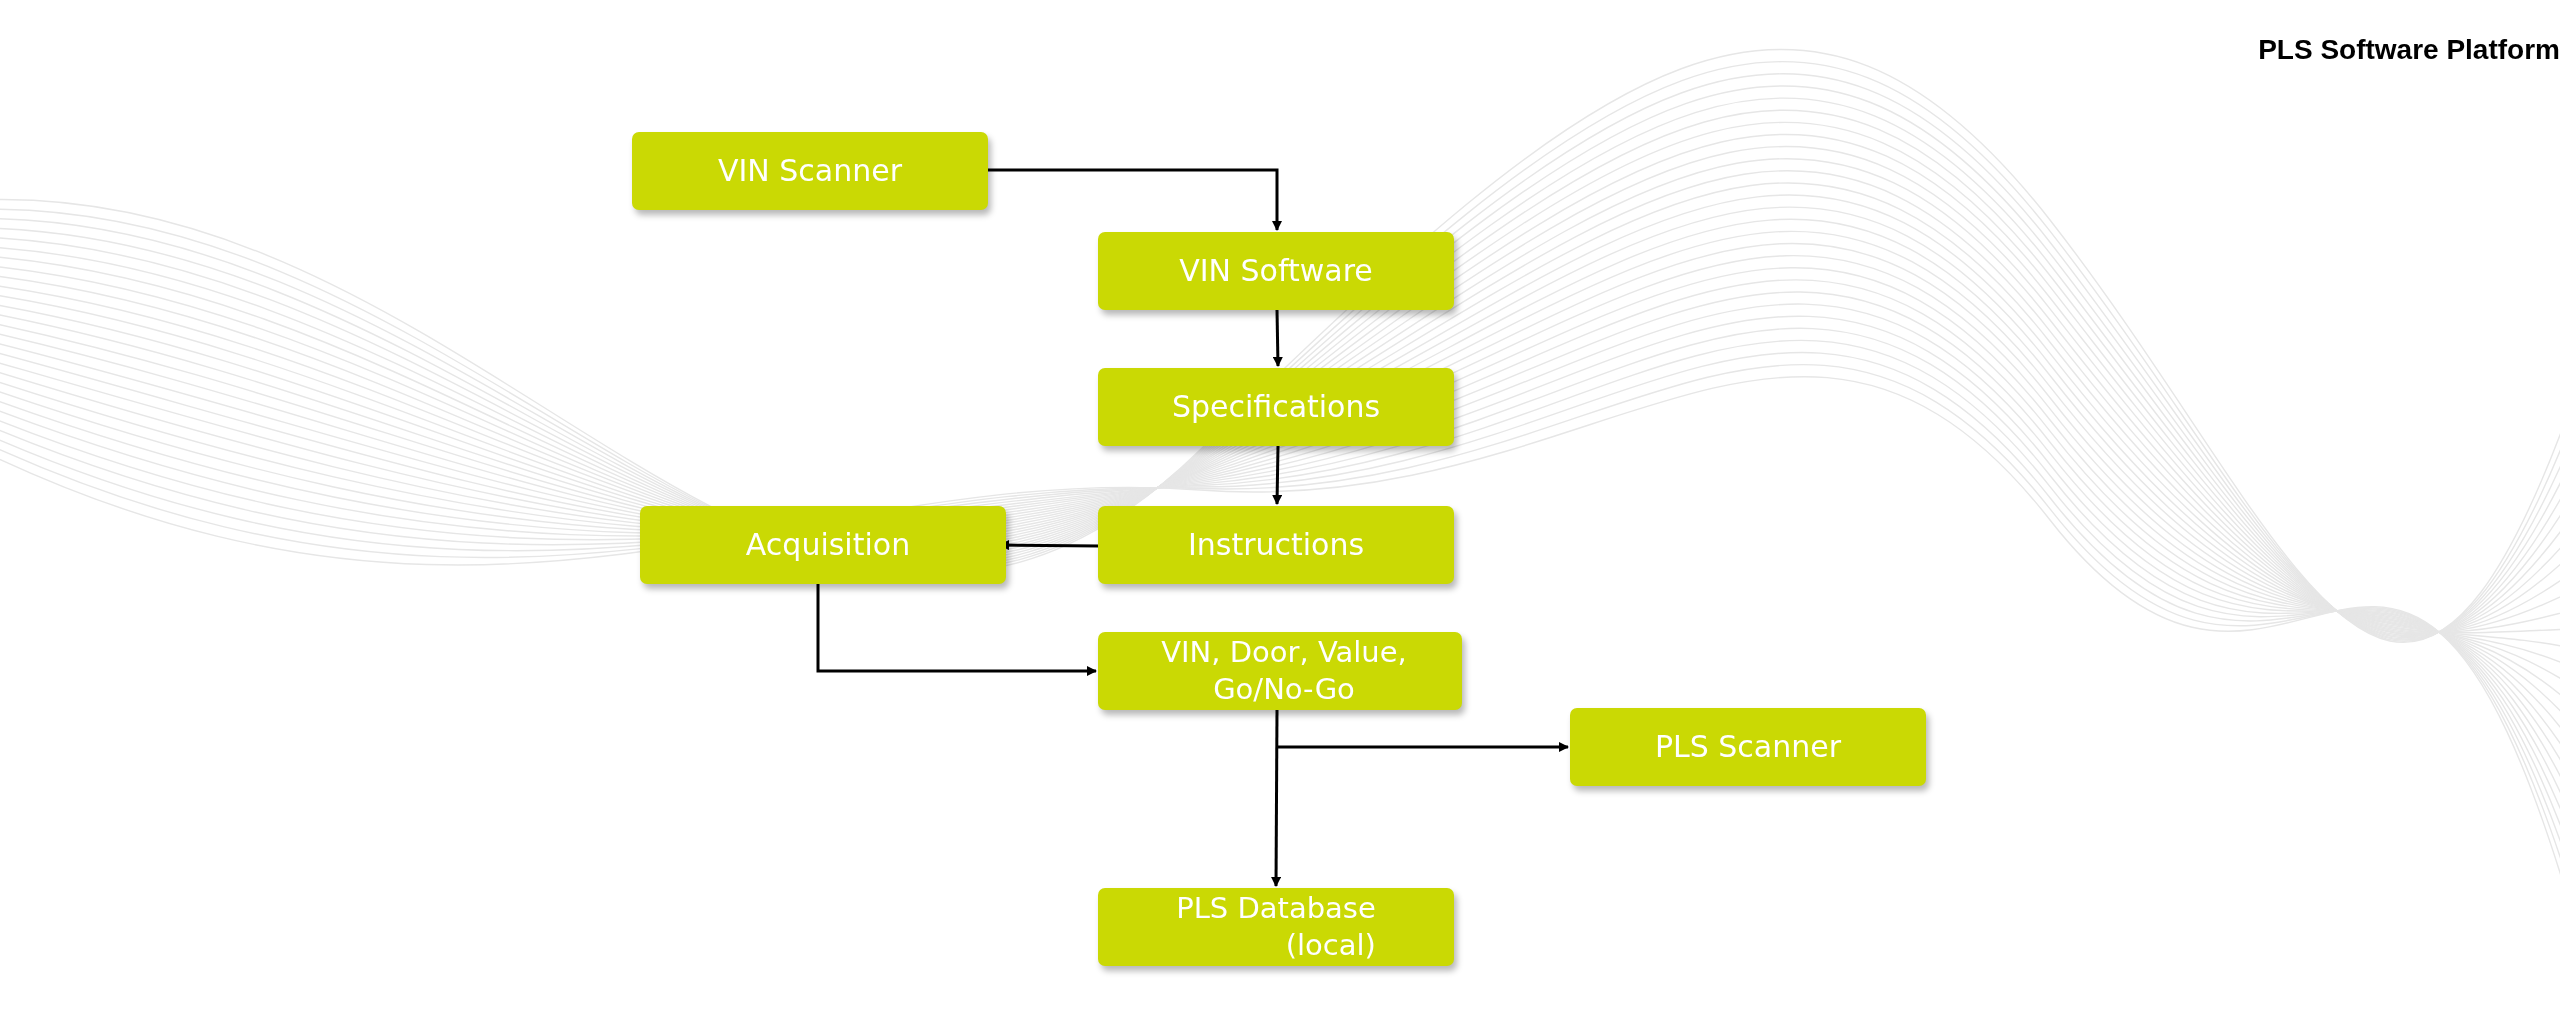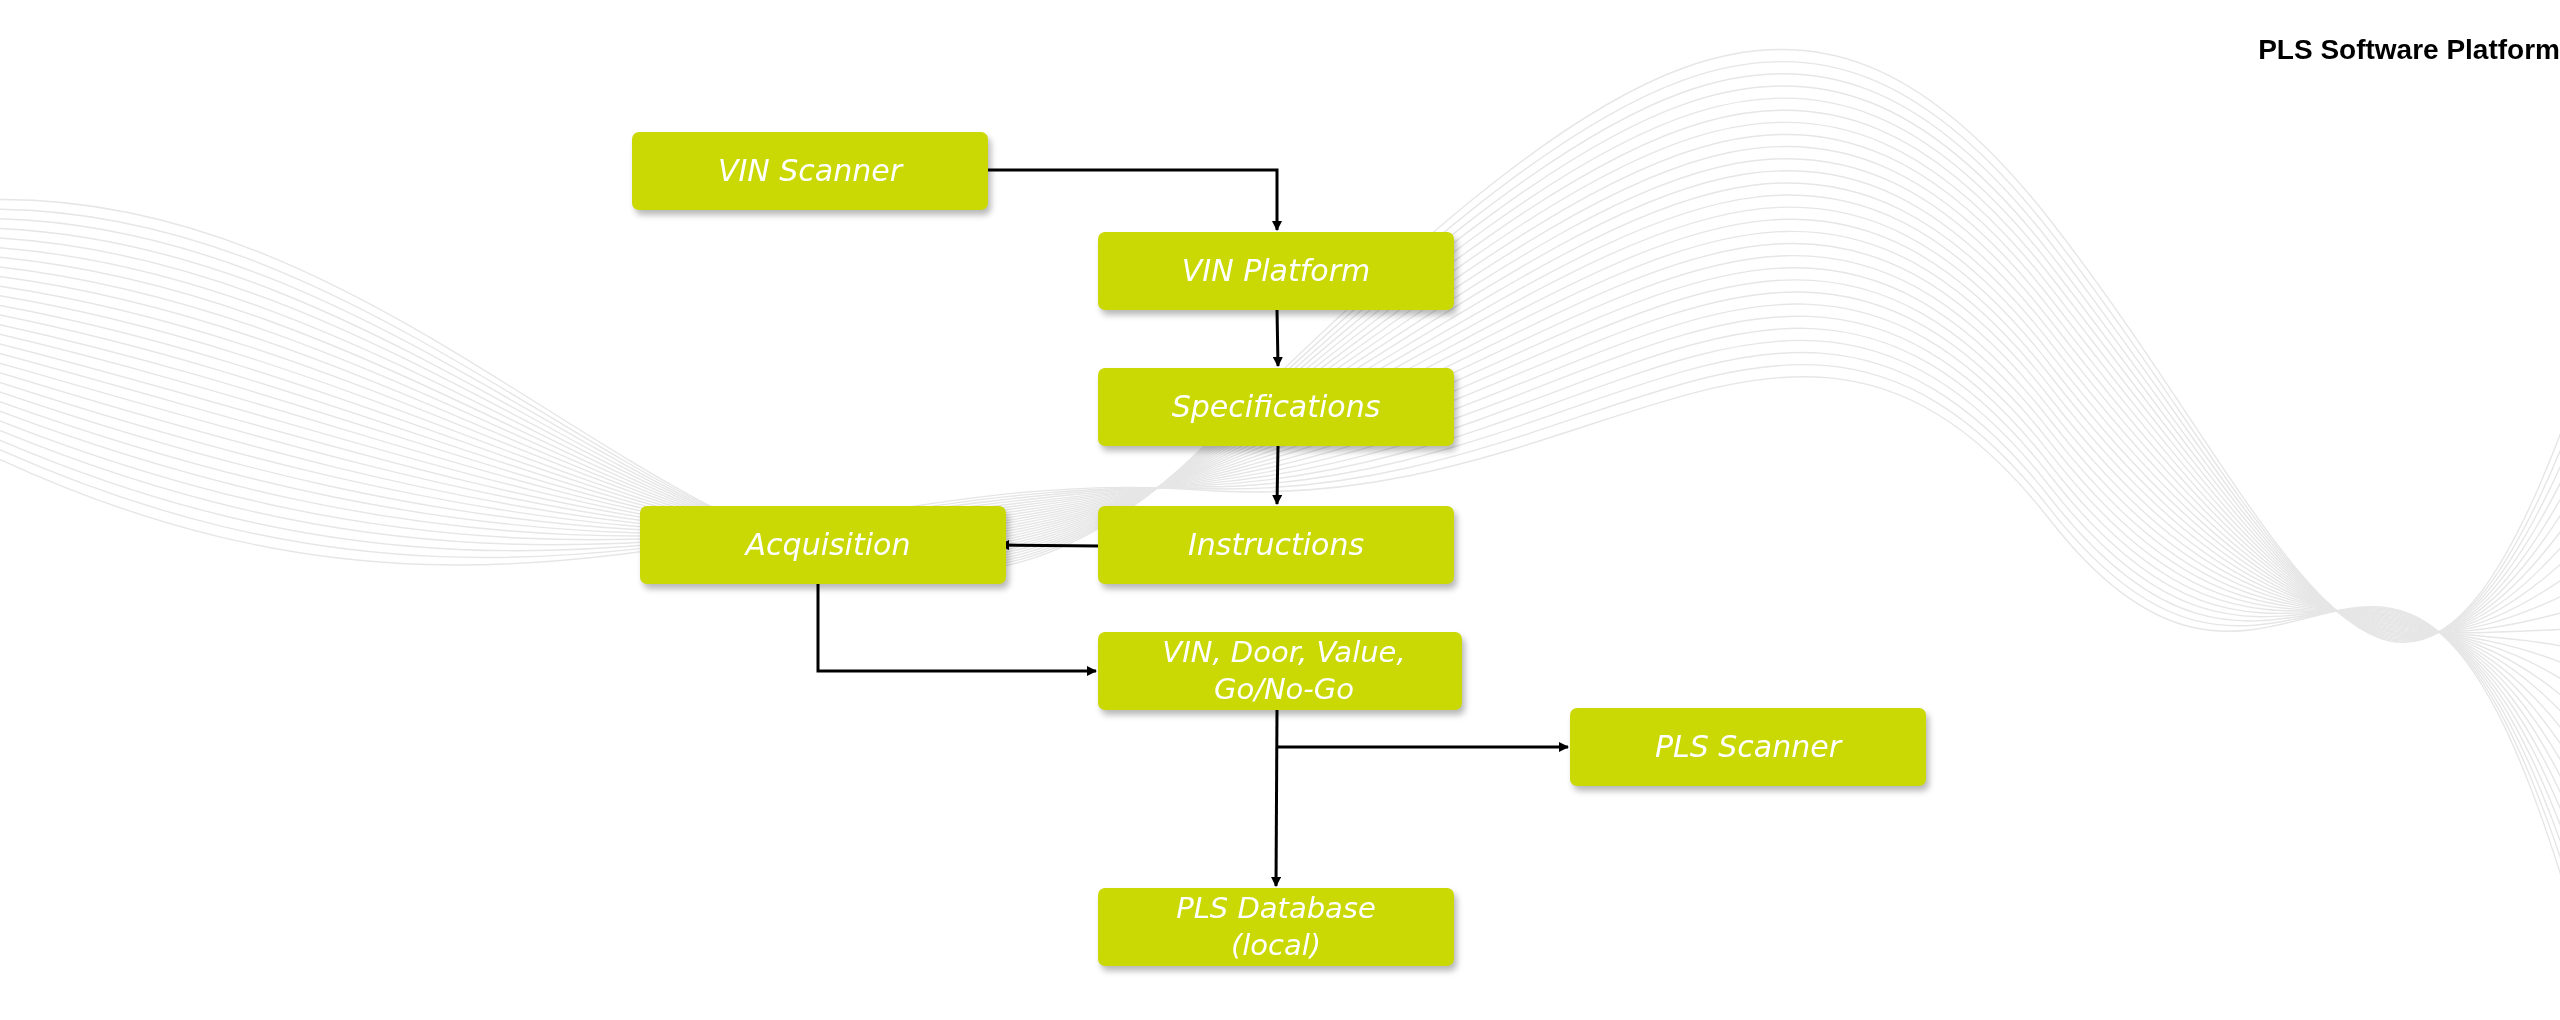--- a/index.html
+++ b/index.html
@@ -6,21 +6,21 @@
   body { width: 2560px; height: 1020px; position: relative; overflow: hidden;
          font-family: "DejaVu Sans", sans-serif; }
   #bg { position: absolute; left: 0; top: 0; width: 2560px; height: 1020px; }
   #title { position: absolute; top: 34px; left: 0; width: 2560px; text-align: right;
            font-family: "Liberation Sans", sans-serif; font-weight: bold; font-size: 28px; color: #000; }
   #connectors { position: absolute; left: 0; top: 0; width: 2560px; height: 1020px; }
   .node { position: absolute; width: 356px; height: 78px; background: #cad904;
           border-radius: 7px; box-shadow: 3px 5px 6px rgba(0,0,0,0.28);
           display: flex; align-items: center; justify-content: center; text-align: center;
           color: #ffffff; font-family: "DejaVu Sans", sans-serif; font-size: 30px; line-height: 38px;
-          white-space: pre-line; font-style: italic; }
+          white-space: pre-line; }
   .node.two { font-size: 29px; line-height: 37px; }
 </style>
 </head>
 <body>
 
 <svg id="bg" xmlns="http://www.w3.org/2000/svg">
     <path d="M-20,200 C500,180 800,840 1200,450 S1800,-100 2050,220 S2400,900 2580,380" fill="none" stroke="#e6e6e6" stroke-width="1.4"></path>
     <path d="M-20,209.25925925925927 C500,199.25925925925927 800,825.9259259259259 1200,451.48148148148147 S1800,-88.88888888888889 2050,231.11111111111111 S2400,877.7777777777778 2580,400.74074074074076" fill="none" stroke="#e6e6e6" stroke-width="1.4"></path>
     <path d="M-20,218.51851851851853 C500,218.51851851851853 800,811.8518518518518 1200,452.96296296296293 S1800,-77.77777777777777 2050,242.22222222222223 S2400,855.5555555555555 2580,421.48148148148147" fill="none" stroke="#e6e6e6" stroke-width="1.4"></path>
     <path d="M-20,227.77777777777777 C500,237.77777777777777 800,797.7777777777778 1200,454.44444444444446 S1800,-66.66666666666669 2050,253.33333333333331 S2400,833.3333333333334 2580,442.22222222222223" fill="none" stroke="#e6e6e6" stroke-width="1.4"></path>
@@ -63,21 +63,21 @@
     <path d="M1277,310 L1278,366"></path>
     <path d="M1278,446 L1277,504"></path>
     <path d="M1100,546 L1000,545"></path>
     <path d="M818,584 L818,671 L1096,671"></path>
     <path d="M1277,747 L1568,747"></path>
     <path d="M1277,710 L1276,886"></path>
   </g>
 </svg>
 
 <div class="node" style="left:632px; top:132px;">VIN Scanner</div>
-<div class="node" style="left:1098px; top:232px;">VIN Platform</div>
+<div class="node" style="left:1098px; top:232px;">VIN Software</div>
 <div class="node" style="left:1098px; top:368px;">Specifications</div>
 <div class="node" style="left:1098px; top:506px;">Instructions</div>
 <div class="node" style="left:640px; top:506px;padding-left:10px;">Acquisition</div>
 <div class="node two" style="left:1098px; top:632px;padding-left:8px;">VIN, Door, Value,
 Go/No-Go</div>
 <div class="node" style="left:1570px; top:708px;">PLS Scanner</div>
-<div class="node two" style="left:1098px; top:888px;">PLS Database
+<div class="node two" style="left:1098px; top:888px;text-align:right;">PLS Database
 (local)</div>
 
 </body></html>

